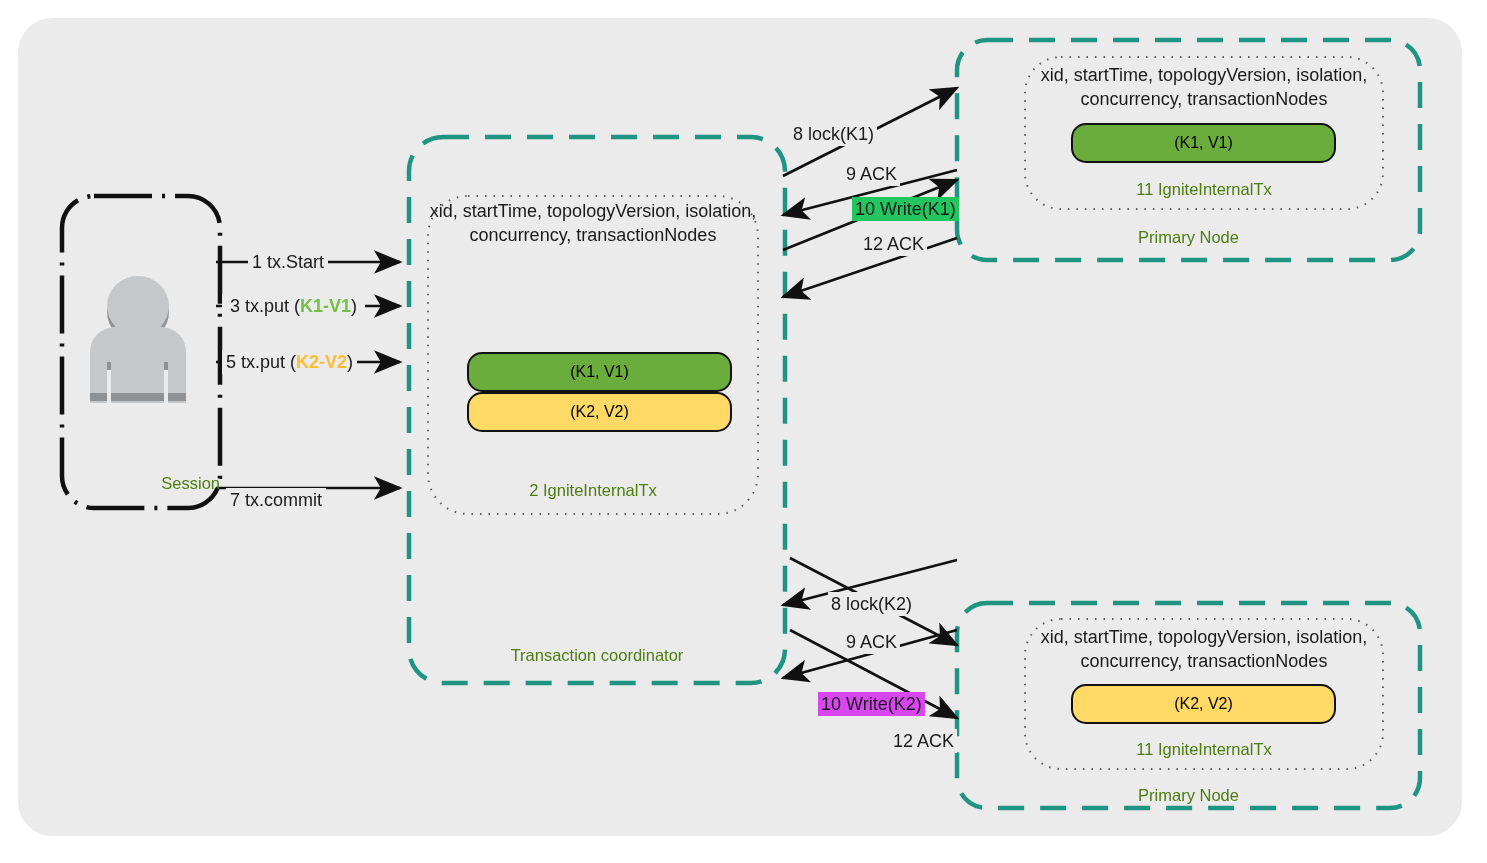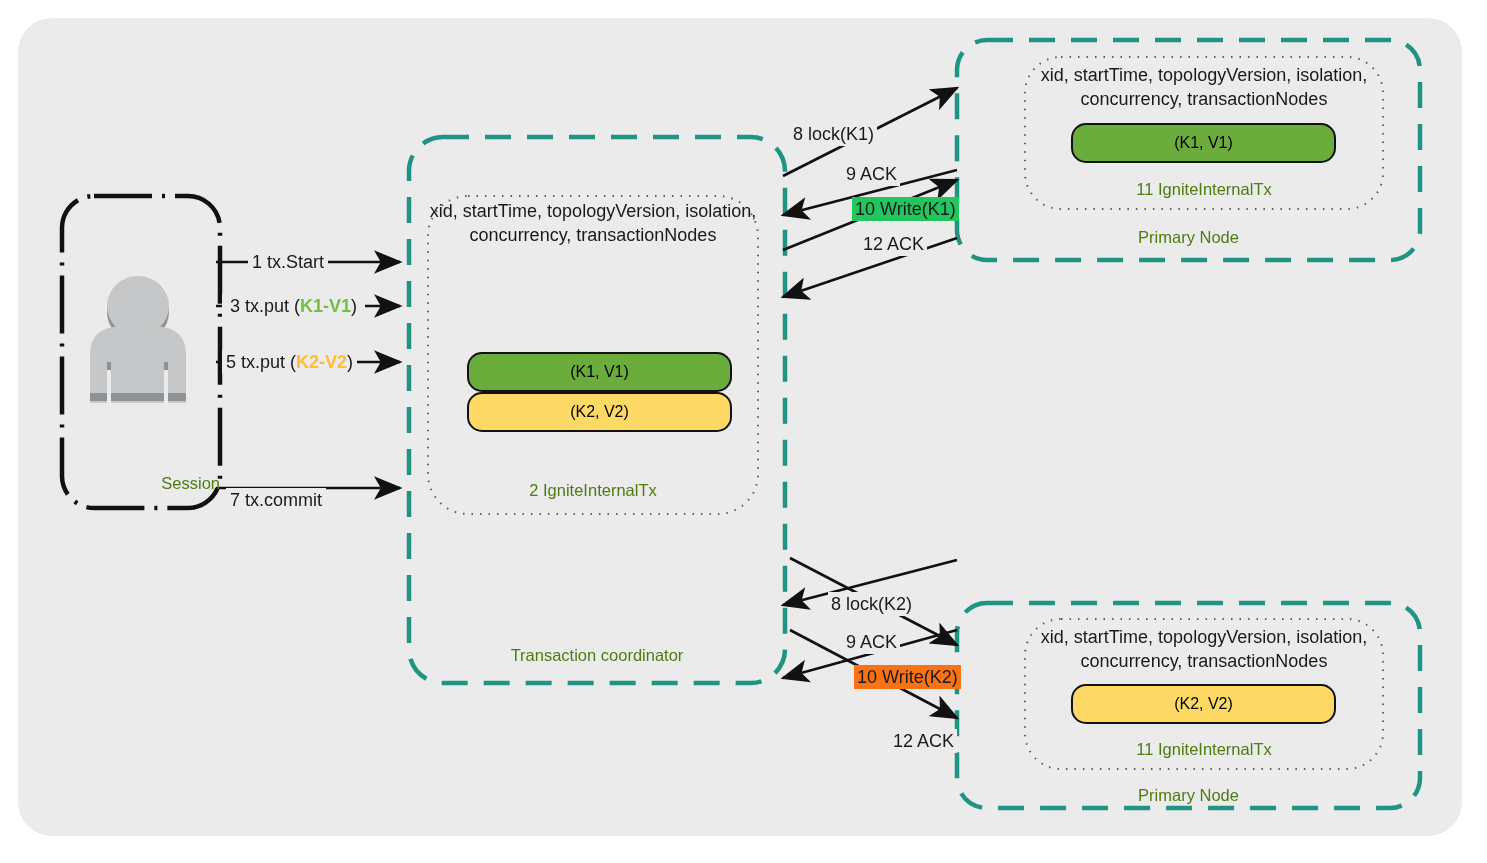--- a/index.html
+++ b/index.html
@@ -130,16 +130,16 @@
   <div class="boxlabel" style="left:1025px;top:740px;width:358px;">11 IgniteInternalTx</div>
   <div class="boxlabel" style="left:957px;top:786px;width:463px;">Primary Node</div>
 
   <div class="lbl" style="left:790px;top:122px;background:#ebebeb;padding:0 3px;">8 lock(K1)</div>
   <div class="lbl" style="left:843px;top:162px;background:#ebebeb;padding:0 3px;">9 ACK</div>
   <div class="lbl" style="left:852px;top:197px;background:#22c55e;padding:0 3px;">10 Write(K1)</div>
   <div class="lbl" style="left:860px;top:232px;background:#ebebeb;padding:0 3px;">12 ACK</div>
 
   <div class="lbl" style="left:828px;top:592px;background:#ebebeb;padding:0 3px;">8 lock(K2)</div>
   <div class="lbl" style="left:843px;top:630px;background:#ebebeb;padding:0 3px;">9 ACK</div>
-  <div class="lbl" style="left:818px;top:665px;background:#f97316;padding:0 3px;margin-left:36px;">10 Write(K2)</div>
+  <div class="lbl" style="left:818px;top:692px;background:#d946ef;padding:0 3px;">10 Write(K2)</div>
   <div class="lbl" style="left:890px;top:729px;background:#ebebeb;padding:0 3px;">12 ACK</div>
 
 </div>
 
 </body></html>

